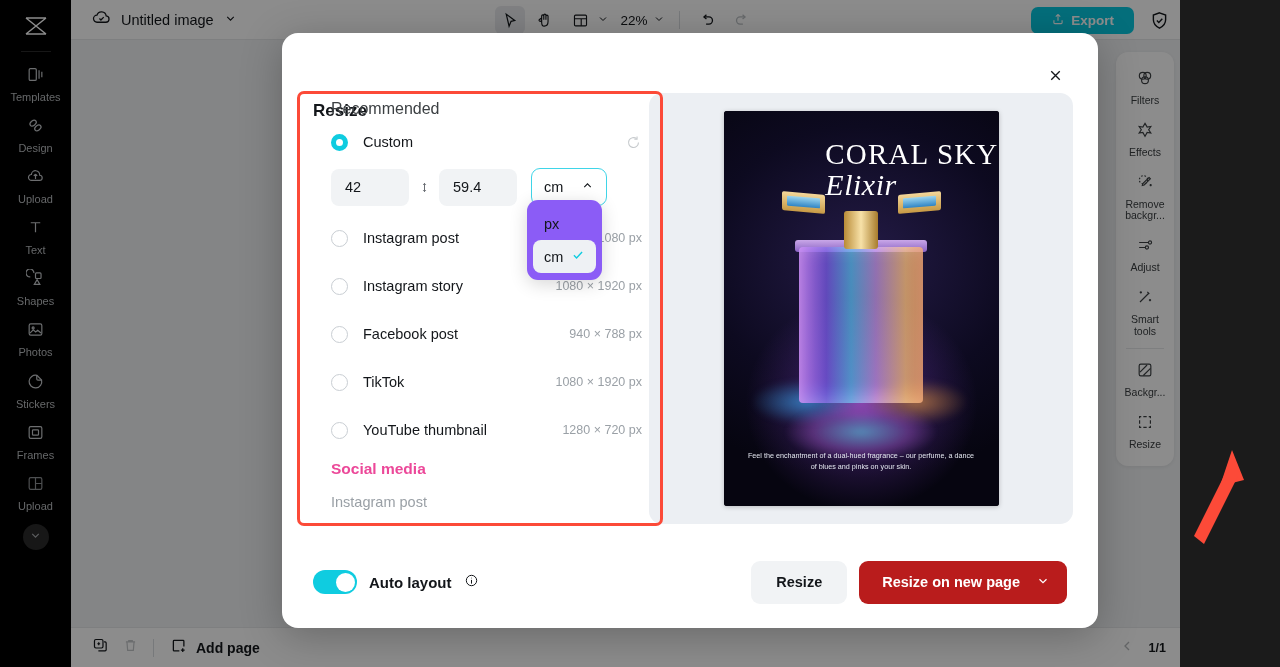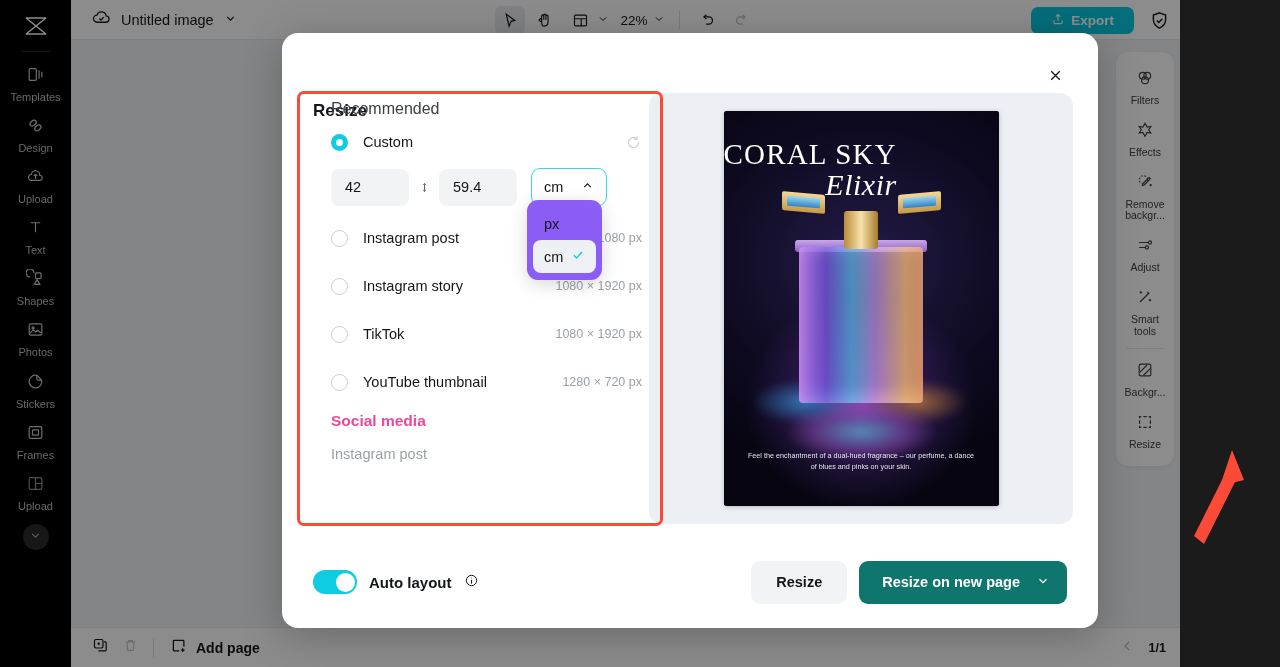--- a/index.html
+++ b/index.html
@@ -190,21 +190,21 @@
     position: relative; background: #07060e;
     box-shadow: 0 1px 5px rgba(0,0,0,.22);
   }
   .poster-bg {
     position: absolute; inset: 0;
     background:
       radial-gradient(ellipse 62% 40% at 50% 74%, rgba(120,60,190,.55) 0%, rgba(20,10,45,0) 68%),
       radial-gradient(ellipse 90% 55% at 50% 38%, #241b47 0%, #0d0a20 62%, #060510 100%);
   }
   .poster-title {
-    position: absolute; top: 27px; left: 0; right: 0; text-align: left;
+    position: absolute; top: 27px; left: 0; right: 0; text-align: right;
     font-family: "Liberation Serif", serif; font-size: 29px; letter-spacing: 1.2px;
     color: #fff;
   }
   .poster-sub {
     position: absolute; top: 57px; left: 0; right: 0; text-align: center;
     font-family: "Liberation Serif", serif; font-style: italic; font-size: 30px;
     color: #fff; letter-spacing: .5px;
   }
   .poster-tag {
     position: absolute; bottom: 34px; left: 24px; right: 24px; text-align: center;
@@ -274,21 +274,21 @@
   }
   .toggle-label { font-size: 15px; color: #13161a; font-weight: 600; }
   .footer-actions { margin-left: auto; display: flex; align-items: center; gap: 12px; }
   .btn-light {
     height: 43px; padding: 0 25px; border: none; border-radius: 9px;
     background: #f1f3f5; color: #13161a; font-size: 14.5px; font-weight: 600;
     cursor: pointer; font-family: "Liberation Sans", sans-serif;
   }
   .btn-primary {
     height: 43px; padding: 0 17px 0 23px; border: none; border-radius: 9px;
-    background: #0f766e; color: #fff; font-size: 14.5px; font-weight: 600;
+    background: #b91c1c; color: #fff; font-size: 14.5px; font-weight: 600;
     cursor: pointer; display: flex; align-items: center; gap: 16px;
     font-family: "Liberation Sans", sans-serif;
   }
 
   
   .arrow { position: absolute; left: 1180px; top: 450px; z-index: 80; pointer-events: none; }
 </style>
 </head>
 <body>
 
@@ -632,20 +632,25 @@
           <span class="opt-label">Instagram post</span>
           <span class="opt-size">1080 × 1080 px</span>
         </div>
         <div class="opt-row">
           <span class="radio"></span>
           <span class="opt-label">Instagram story</span>
           <span class="opt-size">1080 × 1920 px</span>
         </div>
         <div class="opt-row">
           <span class="radio"></span>
+          <span class="opt-label">Facebook post</span>
+          <span class="opt-size">940 × 788 px</span>
+        </div>
+        <div class="opt-row">
+          <span class="radio"></span>
           <span class="opt-label">TikTok</span>
           <span class="opt-size">1080 × 1920 px</span>
         </div>
         <div class="opt-row">
           <span class="radio"></span>
           <span class="opt-label">YouTube thumbnail</span>
           <span class="opt-size">1280 × 720 px</span>
         </div>
 
         <div class="sec-title dark">Social media</div>

